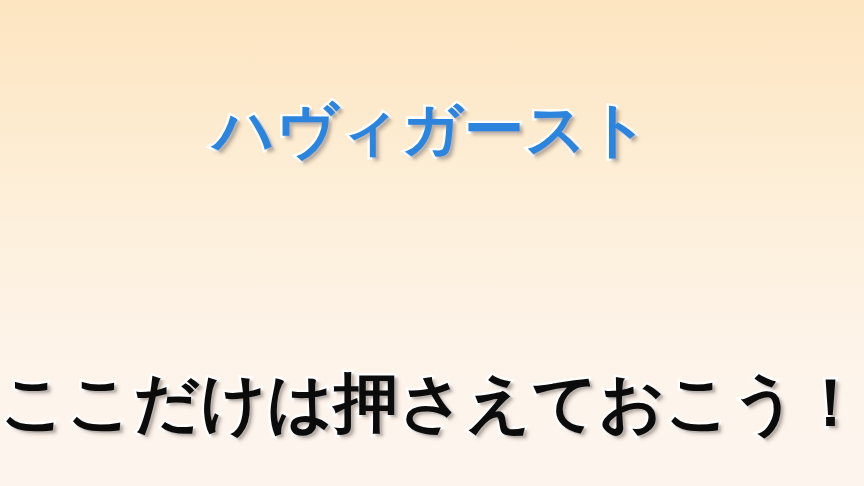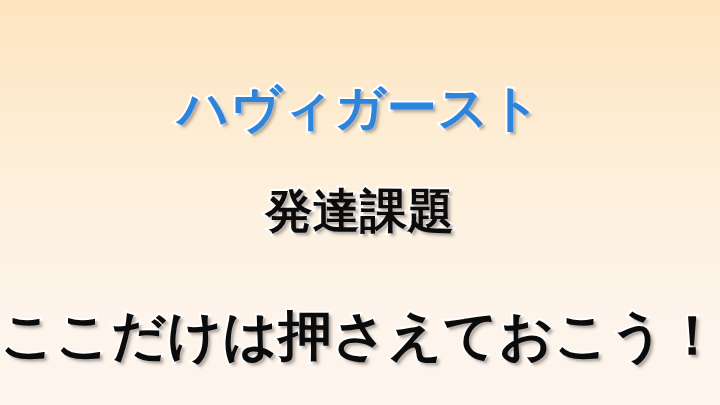--- a/index.html
+++ b/index.html
@@ -80,18 +80,17 @@
   }
 </style>
 </head>
 <body>
 
 <div id="slide">
   <div class="text-stack">
 
     <div class="line line-title">ハヴィガースト</div>
 
-    <div class="line line-sub">発達課題</div>
 
     <div class="line line-callout">ここだけは押さえておこう！</div>
 
   </div>
 </div>
 
 </body></html>

